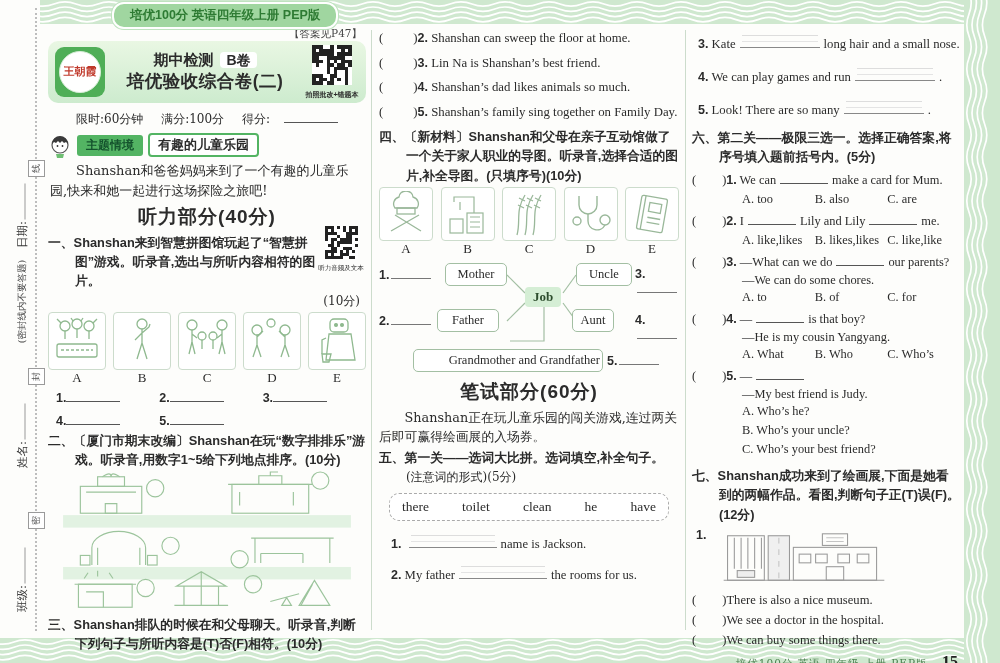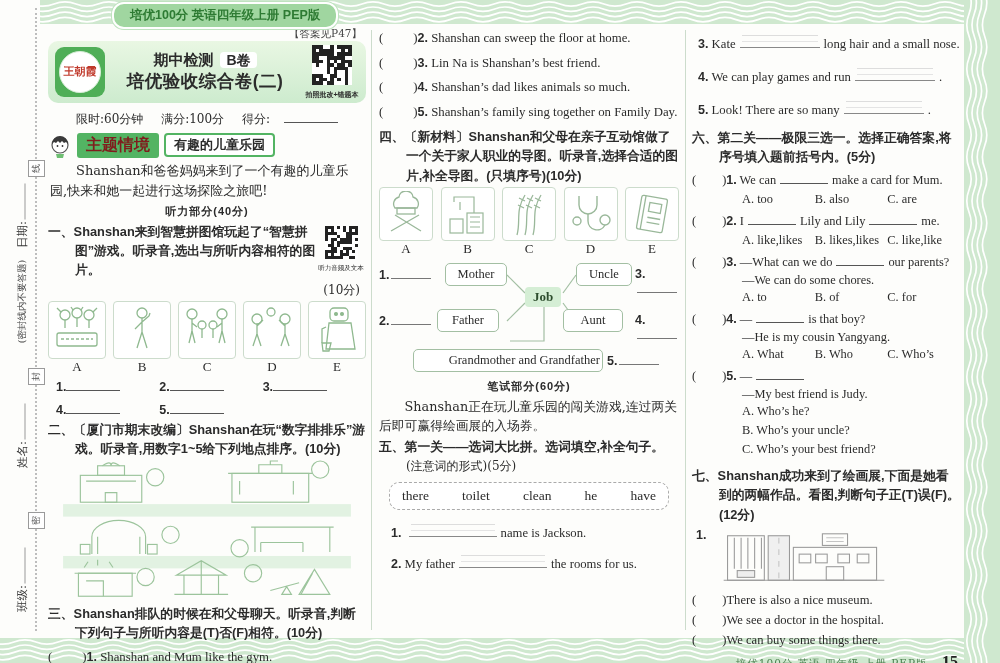--- a/index.html
+++ b/index.html
@@ -49,26 +49,26 @@
   .qr{display:inline-block;line-height:0;background:#fff;}
   .qr-l{width:40px;height:40px;}
   .qr-s{width:33px;height:33px;}
   .qrcap{font-size:7px;font-weight:bold;margin-top:1px;white-space:nowrap;}
 
   .meta{text-align:center;font:12px "DejaVu Serif",serif;margin:7px 0 4px;}
   .meta span{margin:0 7px;}
   .blank{display:inline-block;width:54px;height:12px;border-bottom:1px solid #555;}
 
   .theme-row{display:flex;align-items:center;gap:5px;margin:1px 0 2px;}
-  .ttag{background:#53b463;color:#7f1d1d;font-weight:bold;font-size:16px;padding:2px 9px;border-radius:3px;}
+  .ttag{background:#53b463;color:#14532d;font-weight:bold;font-size:12px;padding:2px 9px;border-radius:3px;}
   .ttopic{border:2px solid #53b463;border-radius:4px;font-weight:bold;font-size:13px;padding:1px 8px;background:#fff;}
   .intro{font:13px/1.5 "DejaVu Serif",serif;text-indent:2em;margin:3px 2px;}
 
   .sect-h{position:relative;}
-  h2.sec{margin:4px 0 3px;text-align:center;font-size:11px;letter-spacing:1px;}
+  h2.sec{margin:4px 0 3px;text-align:center;font-size:19px;letter-spacing:1px;}
   .lsnqr{position:absolute;right:0;top:22px;width:50px;text-align:center;z-index:2;}
   .lsnqr .qrcap{font-size:6.5px;font-family:Liberation Mono, monospace;font-weight:normal;}
 
   .qstem{font-weight:bold;font-size:12.8px;line-height:1.5;padding-left:2.1em;text-indent:-2.1em;margin:2px 0;}
   .qnote{font-family:"DejaVu Serif",serif;font-weight:normal;font-size:12px;}
   .score-line{text-align:right;font:12px "DejaVu Serif",serif;margin:0 6px 2px 0;}
 
   .pics{display:flex;justify-content:space-between;margin:2px 0 0;}
   .fig{text-align:center;}
   .figbox{width:56px;height:56px;border:1px solid #ccdccc;border-radius:4px;background:#fff;
@@ -490,21 +490,21 @@
           <line x1="184" y1="40" x2="197" y2="58"></line>
         <path d="M165 44v34h-34" fill="none"></path>
       </svg>
       <div class="dblank" style="left:0;top:4px;"><span>1.</span><span class="dline"></span></div>
       <div class="dbox" style="left:66px;top:0;width:62px;">Mother</div>
       <div class="dblank" style="left:0;top:50px;"><span>2.</span><span class="dline"></span></div>
       <div class="dbox" style="left:58px;top:46px;width:62px;">Father</div>
       <div class="djob" style="left:146px;top:24px;">Job</div>
       <div class="dbox" style="left:197px;top:0;width:56px;">Uncle</div>
       <div class="dblank" style="left:256px;top:4px;"><span>3.</span><span class="dline"></span></div>
-      <div class="dbox" style="left:184px;top:46px;width:60px;">Aunt</div>
+      <div class="dbox" style="left:193px;top:46px;width:42px;">Aunt</div>
       <div class="dblank" style="left:256px;top:50px;"><span>4.</span><span class="dline"></span></div>
       <div class="dbox" style="left:34px;top:86px;width:190px;text-align:right;">Grandmother and Grandfather</div>
       <div class="dblank" style="left:228px;top:90px;"><span>5.</span><span class="dline"></span></div>
     </div>
 
     <h2 class="sec">笔试部分(60分)</h2>
     <div class="wintro">Shanshan正在玩儿童乐园的闯关游戏,连过两关后即可赢得绘画展的入场券。</div>
 
     <div class="qstem"><span>五、第一关——选词大比拼。选词填空,补全句子。</span><span class="qnote">(注意词的形式)(5分)</span></div>
 

